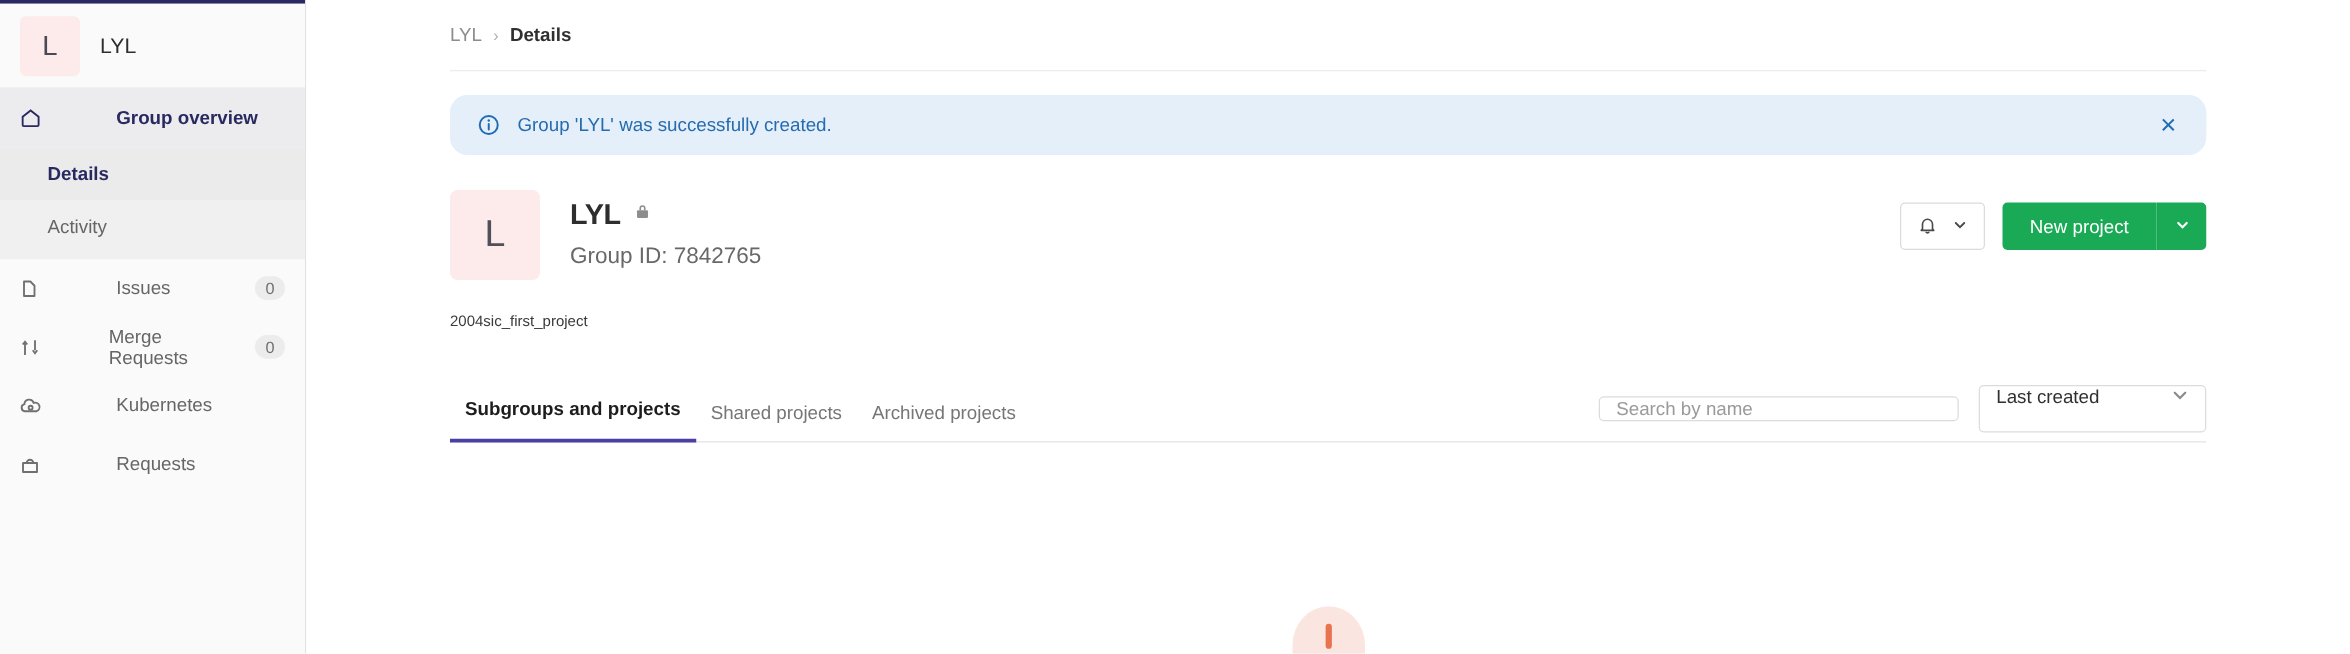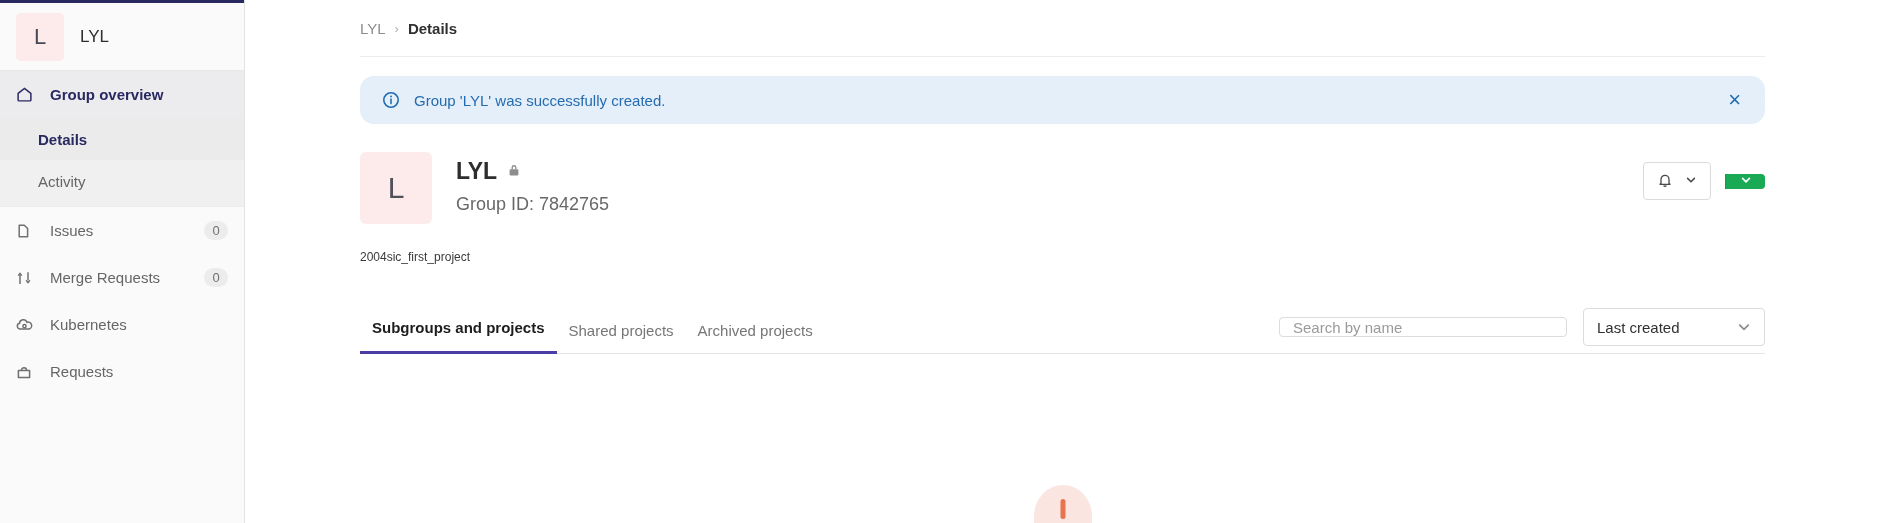--- a/index.html
+++ b/index.html
@@ -34,20 +34,21 @@
     font-size: 22px; font-weight: 400;
   }
   .sb-brand-name { font-size: 17px; color: #2e2e2e; font-weight: 400; }
 
   .sb-item {
     display: flex; align-items: center;
     height: 47px; padding-left: 16px; padding-right: 16px;
     color: #666; font-size: 15px;
     text-decoration: none;
     position: relative;
+    gap: 43px;
   }
   .sb-item .ic { width: 22px; display: flex; align-items: center; justify-content: flex-start; margin-right: 12px; }
   .sb-item.overview {
     background: #ececef; color: #292961; font-weight: 600;
   }
   .sb-sub {
     display: flex; align-items: center;
     height: 42px; padding-left: 38px;
     font-size: 15px; color: #666;
     background: #f0f0f0;
@@ -181,21 +182,21 @@
     border: 1px solid #dcdcdc; border-radius: 4px;
     padding: 0 13px; font-size: 15px; color: #333;
     font-family: "Liberation Sans", sans-serif;
     outline: none; background: #fff;
   }
   .search-input::placeholder { color: #9a9a9a; }
   .sort-select {
     width: 182px; height: 38px;
     border: 1px solid #dcdcdc; border-radius: 4px;
     background: #fff;
-    display: flex; align-items: center;
+    display: flex; 
     padding: 0 13px;
     font-size: 15px; color: #303030;
     cursor: pointer;
   }
   .sort-caret { margin-left: auto; color: #8a8a8a; display: flex; }
 
   .empty-peek {
     position: absolute;
     left: 50%; transform: translateX(-50%);
     bottom: -8px;
@@ -338,20 +339,21 @@
             </svg>
           </span>
           <span>
             <svg width="12" height="12" viewBox="0 0 12 12" fill="none" stroke="#4a4a4a" stroke-width="1.5">
               <path d="M2.6 4.4L6 7.8l3.4-3.4" stroke-linecap="round"></path>
             </svg>
           </span>
         </button>
 
         <div class="split-btn">
+          <button class="split-main">New project</button>
           <button class="split-caret">
             <span>
               <svg width="12" height="12" viewBox="0 0 12 12" fill="none" stroke="#ffffff" stroke-width="1.7">
                 <path d="M2.6 4.4L6 7.8l3.4-3.4" stroke-linecap="round"></path>
               </svg>
             </span>
           </button>
         </div>
       </div>
     </div>

